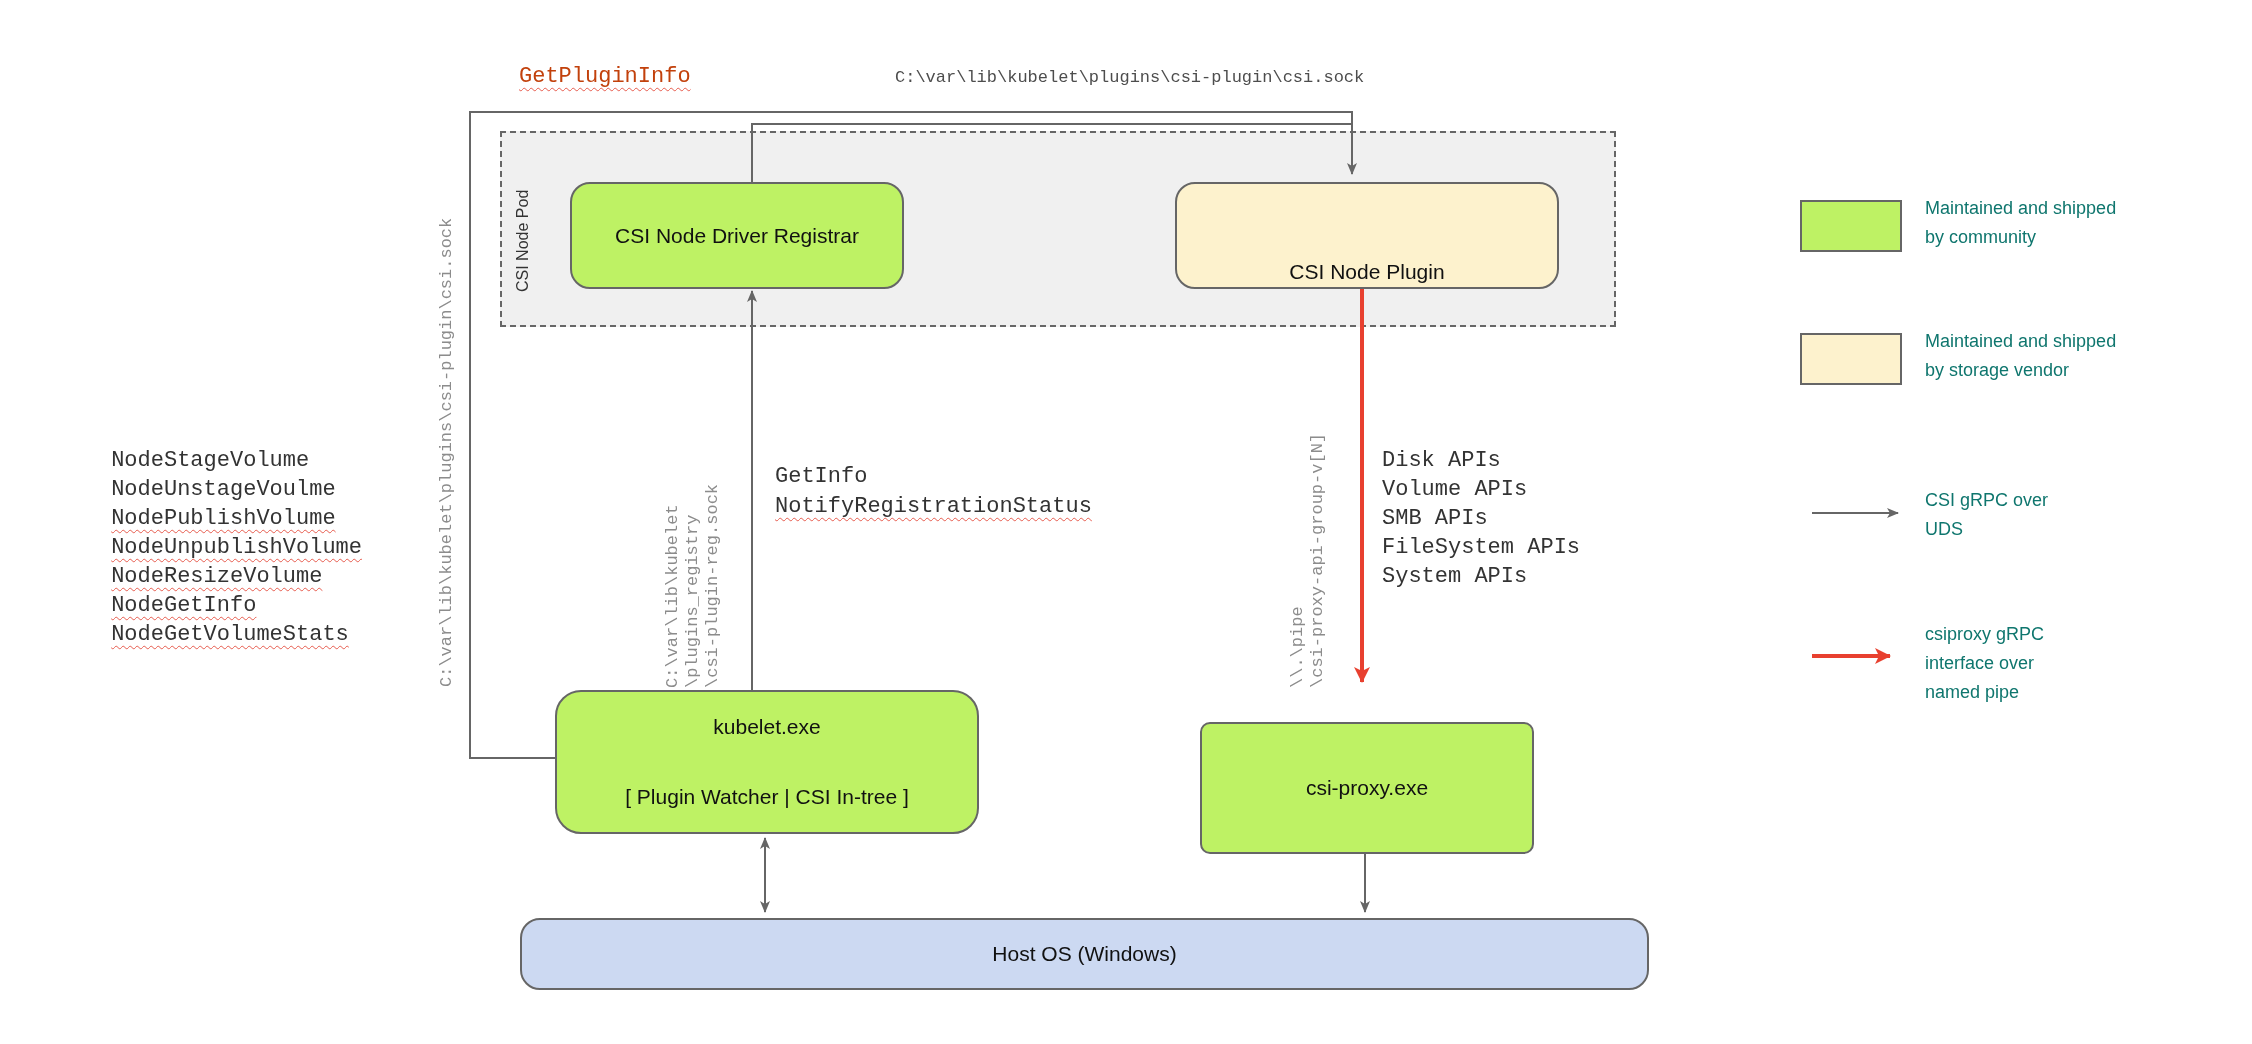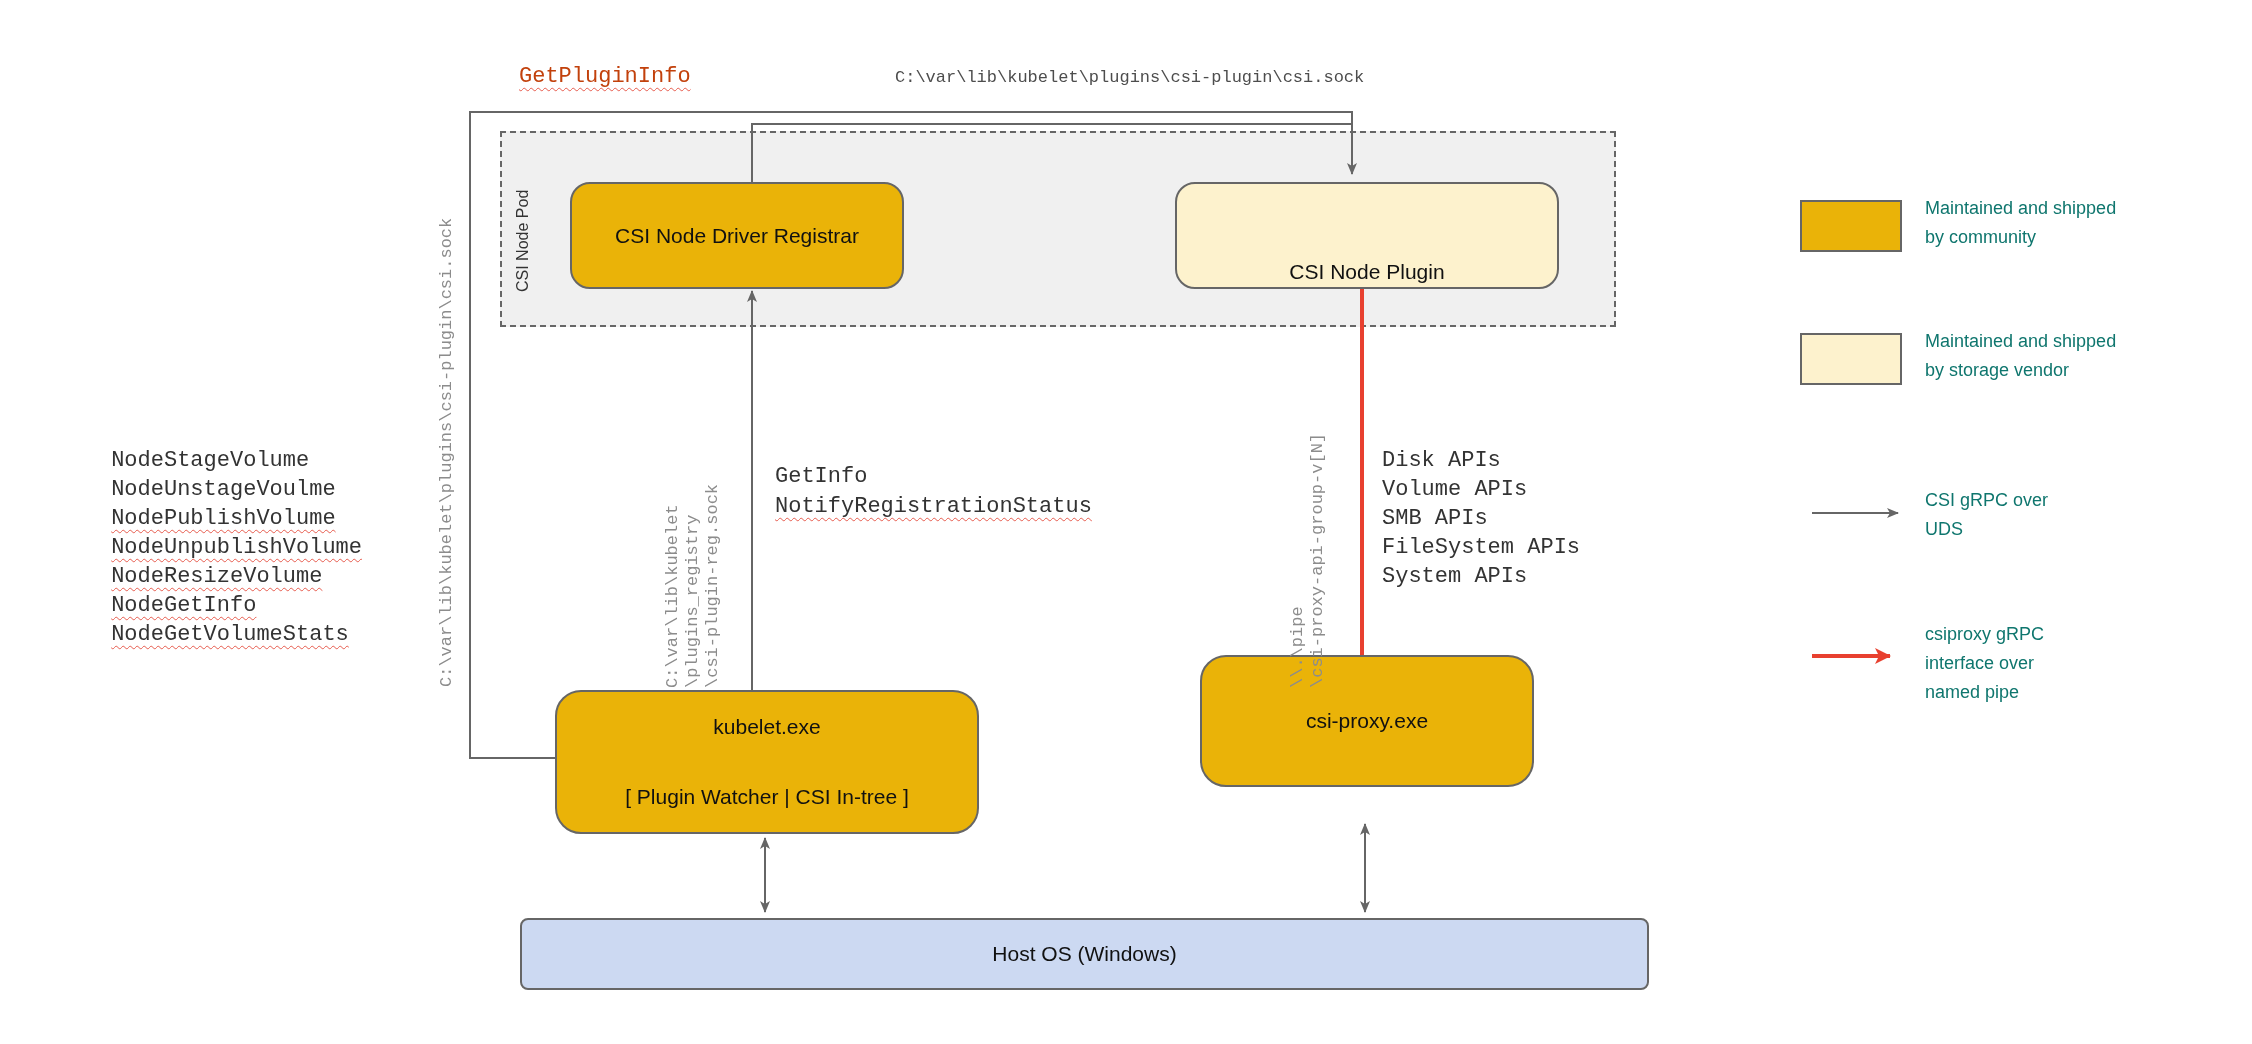--- a/index.html
+++ b/index.html
@@ -2,21 +2,21 @@
 <html><head>
 <meta charset="utf-8">
 <style>
   html,body{margin:0;padding:0;background:#ffffff;}
   .canvas{position:relative;width:2252px;height:1044px;background:#ffffff;overflow:hidden;
           font-family:"Liberation Sans",sans-serif;color:#1f1f1f;}
   .abs{position:absolute;}
   .mono{font-family:"Liberation Mono","DejaVu Sans Mono",monospace;}
   .node-box{position:absolute;border:2px solid #666;display:flex;align-items:center;justify-content:center;
             text-align:center;font-size:21px;line-height:30px;color:#111;}
-  .green{background:#eab308;}
+  .green{background:#bef264;}
   .yellow{background:#fdf2cd;}
   .blue{background:#ccd9f2;}
   .pod{position:absolute;left:500px;top:131px;width:1116px;height:196px;background:#f0f0f0;
        border:2px dashed #666;box-sizing:border-box;}
   .rot{position:absolute;transform:rotate(-90deg);transform-origin:0 0;white-space:nowrap;}
   .pathlab{color:#8c8c8c;font-size:17px;line-height:20px;}
   .toplab{color:#4d4d4d;font-size:17px;}
   .rpc{font-size:22px;line-height:29px;color:#333;white-space:nowrap;}
   .wavy{text-decoration-line:underline;text-decoration-style:wavy;
         text-decoration-color:rgba(228,77,62,.9);text-decoration-thickness:1px;text-underline-offset:5px;}
@@ -58,25 +58,25 @@
 
   <div class="node-box yellow" style="left:1175px;top:182px;width:380px;height:103px;border-radius:20px;align-items:flex-end;">
     <span>CSI Node Plugin</span>
   </div>
 
   <div class="node-box green" style="left:555px;top:690px;width:420px;height:140px;border-radius:26px;flex-direction:column;gap:40px;">
     <span>kubelet.exe</span>
     <span>[ Plugin Watcher | CSI In-tree ]</span>
   </div>
 
-  <div class="node-box green" style="left:1200px;top:655px;width:330px;height:128px;border-radius:26px;">
+  <div class="node-box green" style="left:1200px;top:722px;width:330px;height:128px;border-radius:10px;">
     <span>csi-proxy.exe</span>
   </div>
 
-  <div class="node-box blue" style="left:520px;top:918px;width:1125px;height:68px;border-radius:8px;">
+  <div class="node-box blue" style="left:520px;top:918px;width:1125px;height:68px;border-radius:20px;">
     <span>Host OS (Windows)</span>
   </div>
 
   <div class="abs mono wavy" style="left:519px;top:64px;font-size:22px;color:#c2410c;">GetPluginInfo</div>
 
   <div class="abs mono toplab" style="left:895px;top:68px;">C:\var\lib\kubelet\plugins\csi-plugin\csi.sock</div>
 
   <div class="rot mono pathlab" style="left:437px;top:687px;">C:\var\lib\kubelet\plugins\csi-plugin\csi.sock</div>
 
   <div class="rot mono pathlab" style="left:663px;top:688px;">

